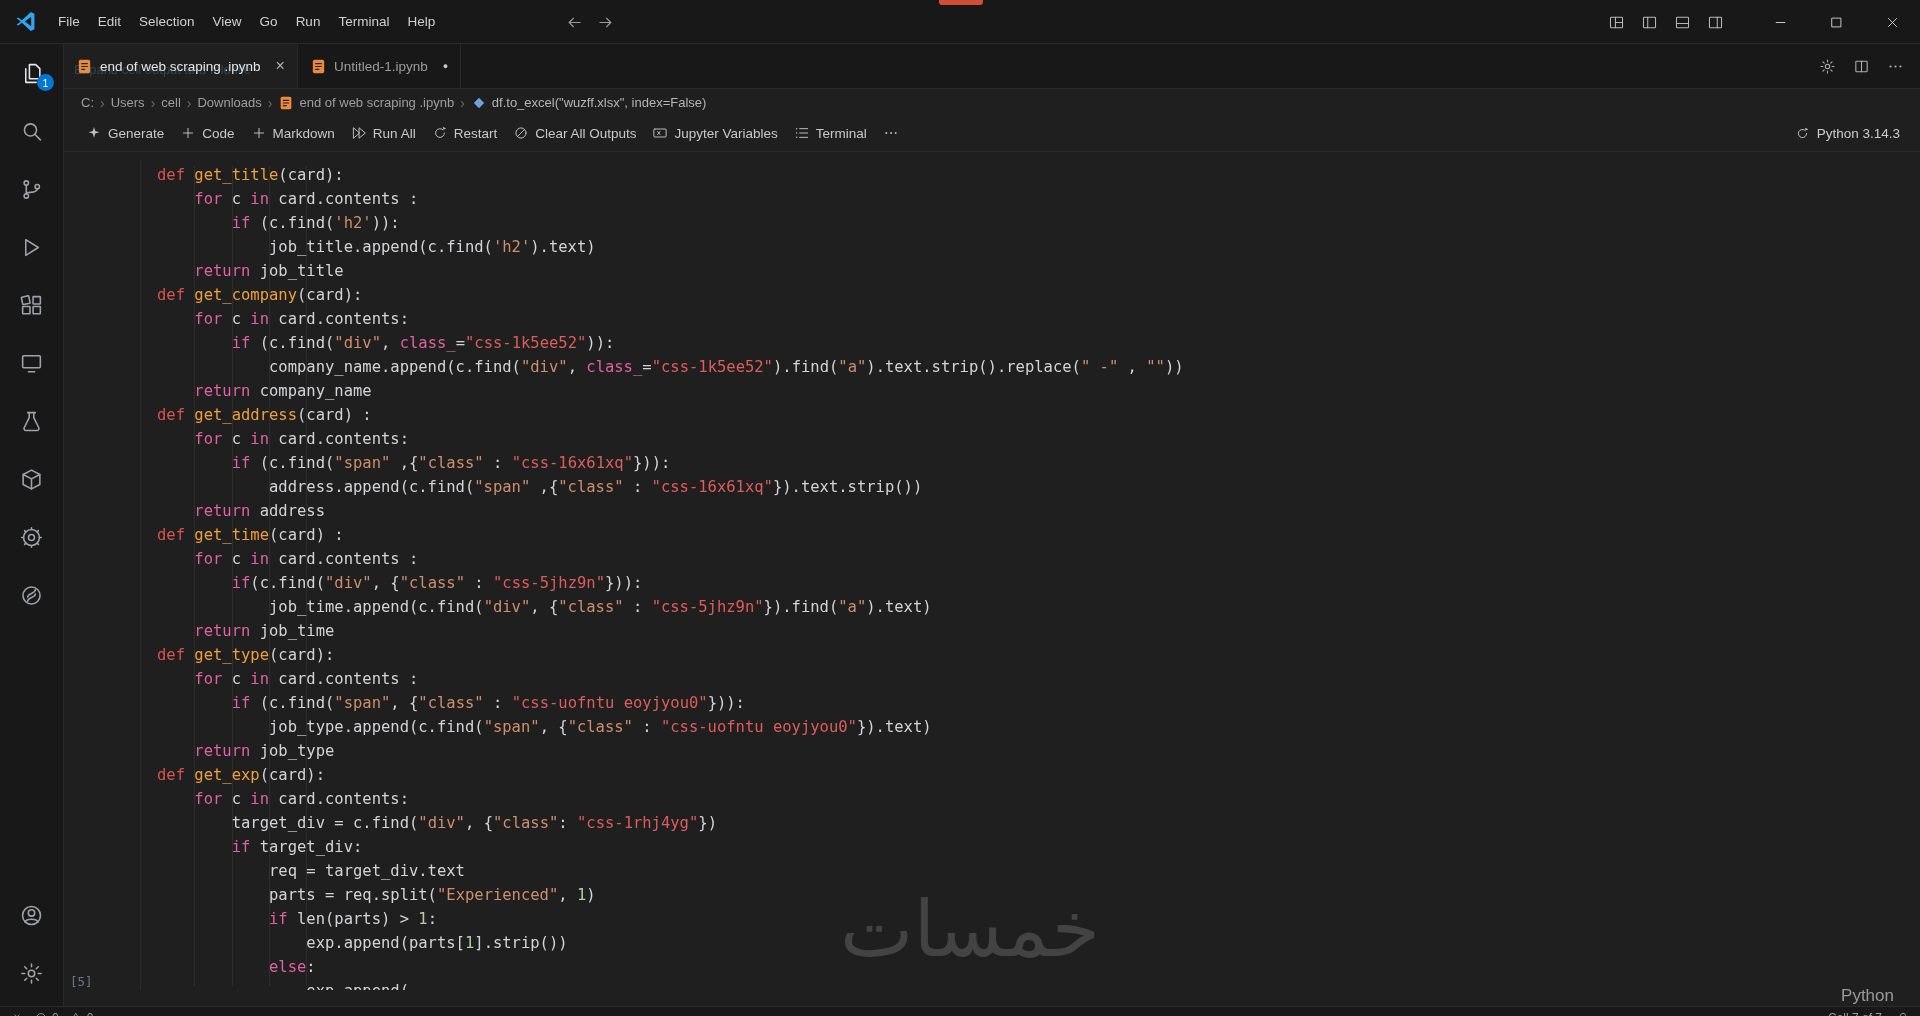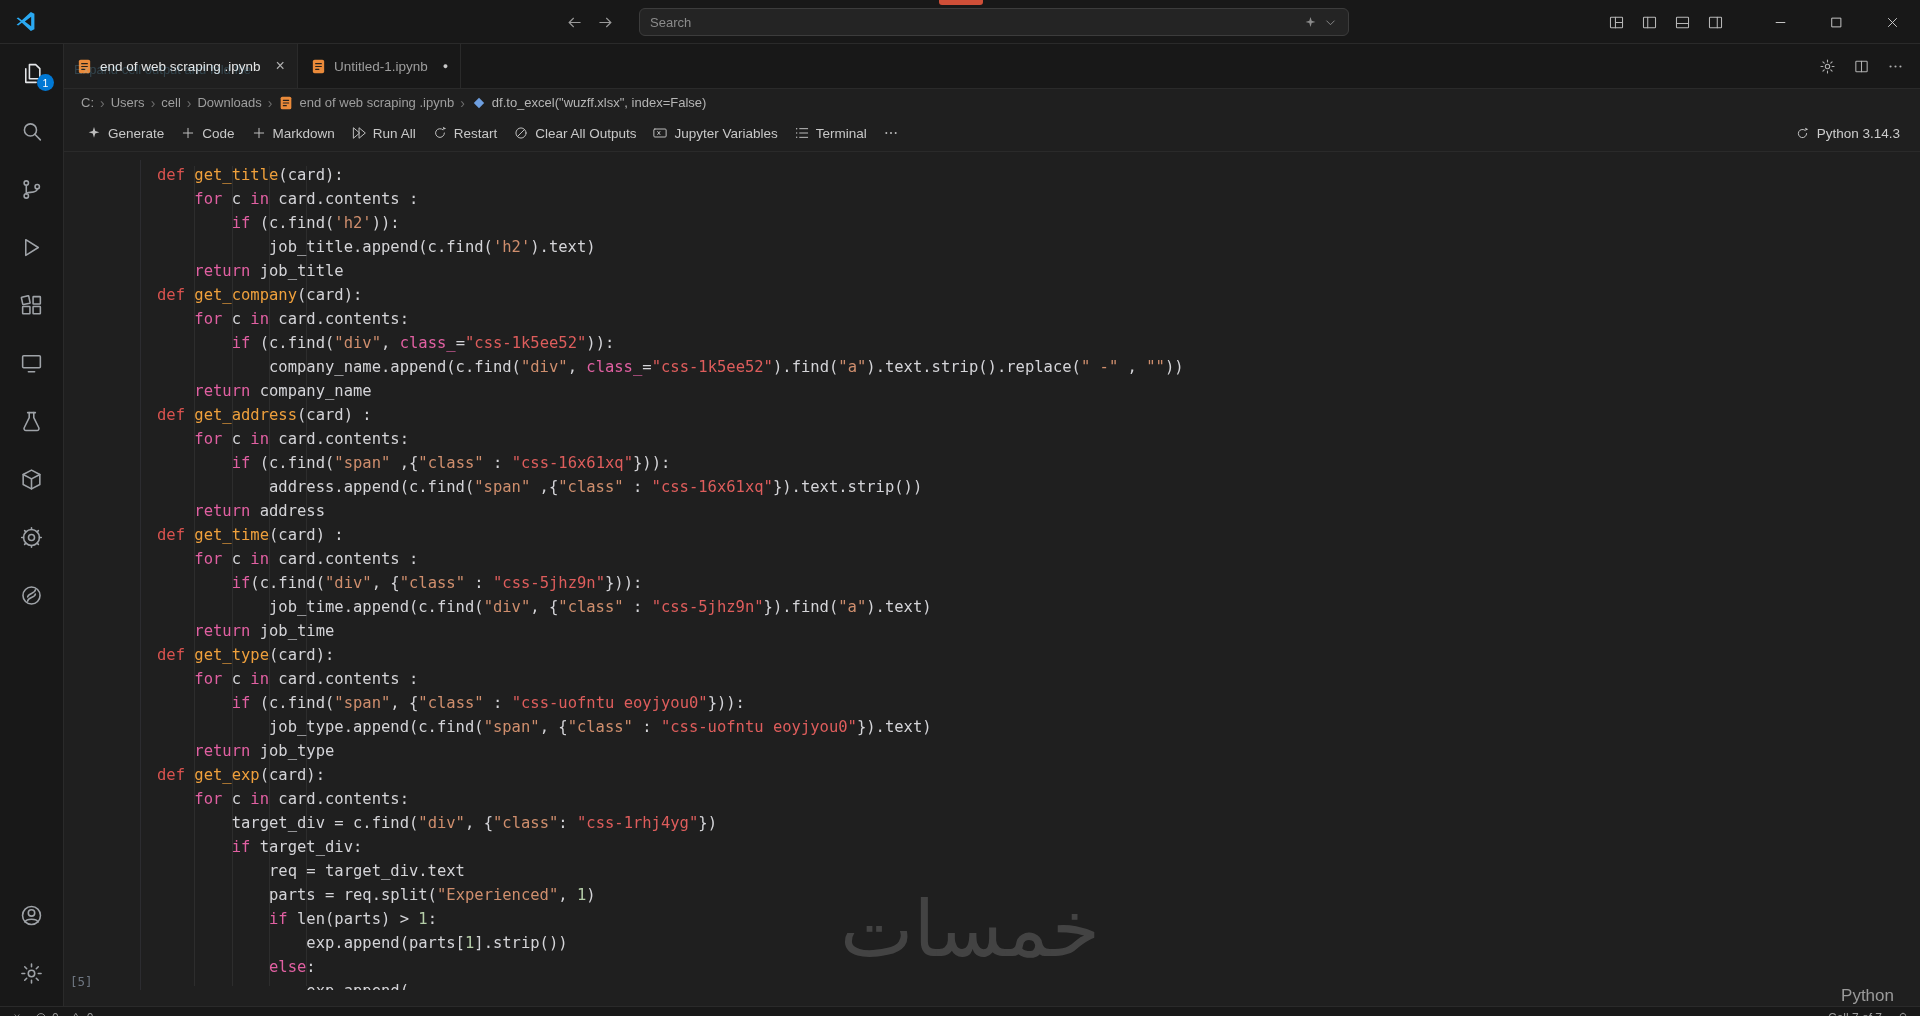--- a/index.html
+++ b/index.html
@@ -96,48 +96,43 @@
 </style>
 </head>
 <body>
 
 <div class="titlebar">
   <div class="logo">
     <svg viewBox="0 0 24 24">
         <path fill="#2aa9f2" d="M17.6 2.1L8.2 10.8 4.4 7.8l-1.7.8 4.3 3.4-4.3 3.4 1.7.8 3.8-3 9.4 8.7 3.7-1.8V3.9L17.6 2.1zM17.9 7.1v9.8L11.3 12l6.6-4.9z"></path>
       </svg>
   </div>
+  <div class="menus">
+      <span class="menu-item">File</span>
+      <span class="menu-item">Edit</span>
+      <span class="menu-item">Selection</span>
+      <span class="menu-item">View</span>
+      <span class="menu-item">Go</span>
+      <span class="menu-item">Run</span>
+      <span class="menu-item">Terminal</span>
+      <span class="menu-item">Help</span>
+    </div>
   <div class="nav">
     <span data-icon="arrow-left">
         <svg viewBox="0 0 24 24" fill="none" stroke="currentColor" stroke-width="1.5" stroke-linecap="round" stroke-linejoin="round">
           <path d="M20 12H4.5"></path>
           <path d="M10.5 6l-6 6 6 6"></path>
         </svg>
       </span>
     <span data-icon="arrow-right">
         <svg viewBox="0 0 24 24" fill="none" stroke="currentColor" stroke-width="1.5" stroke-linecap="round" stroke-linejoin="round">
           <path d="M4 12h15.5"></path>
           <path d="M13.5 6l6 6-6 6"></path>
         </svg>
       </span>
-  </div>
-  <div class="searchbox">
-    <span>Search</span>
-    <span class="search-right">
-      <span data-icon="sparkle">
-          <svg viewBox="0 0 24 24" fill="none" stroke="currentColor" stroke-width="1.5" stroke-linecap="round" stroke-linejoin="round">
-            <path d="M12 3l1.9 6.1L20 11l-6.1 1.9L12 19l-1.9-6.1L4 11l6.1-1.9z" fill="currentColor" stroke="none"></path>
-          </svg>
-        </span>
-      <span data-icon="chevron-down">
-          <svg viewBox="0 0 24 24" fill="none" stroke="currentColor" stroke-width="1.5" stroke-linecap="round" stroke-linejoin="round">
-            <path d="M6 9.5l6 6 6-6"></path>
-          </svg>
-        </span>
-    </span>
   </div>
   <div class="rec-dash"></div>
   <div class="tb-right">
     <span class="layout-icons">
       <span data-icon="layout-grid">
           <svg viewBox="0 0 24 24" fill="none" stroke="currentColor" stroke-width="1.5" stroke-linecap="round" stroke-linejoin="round">
             <rect x="3.5" y="4.5" width="17" height="15" rx="1"></rect>
             <path d="M10.5 4.5v15M10.5 12h10"></path>
           </svg>
         </span>

